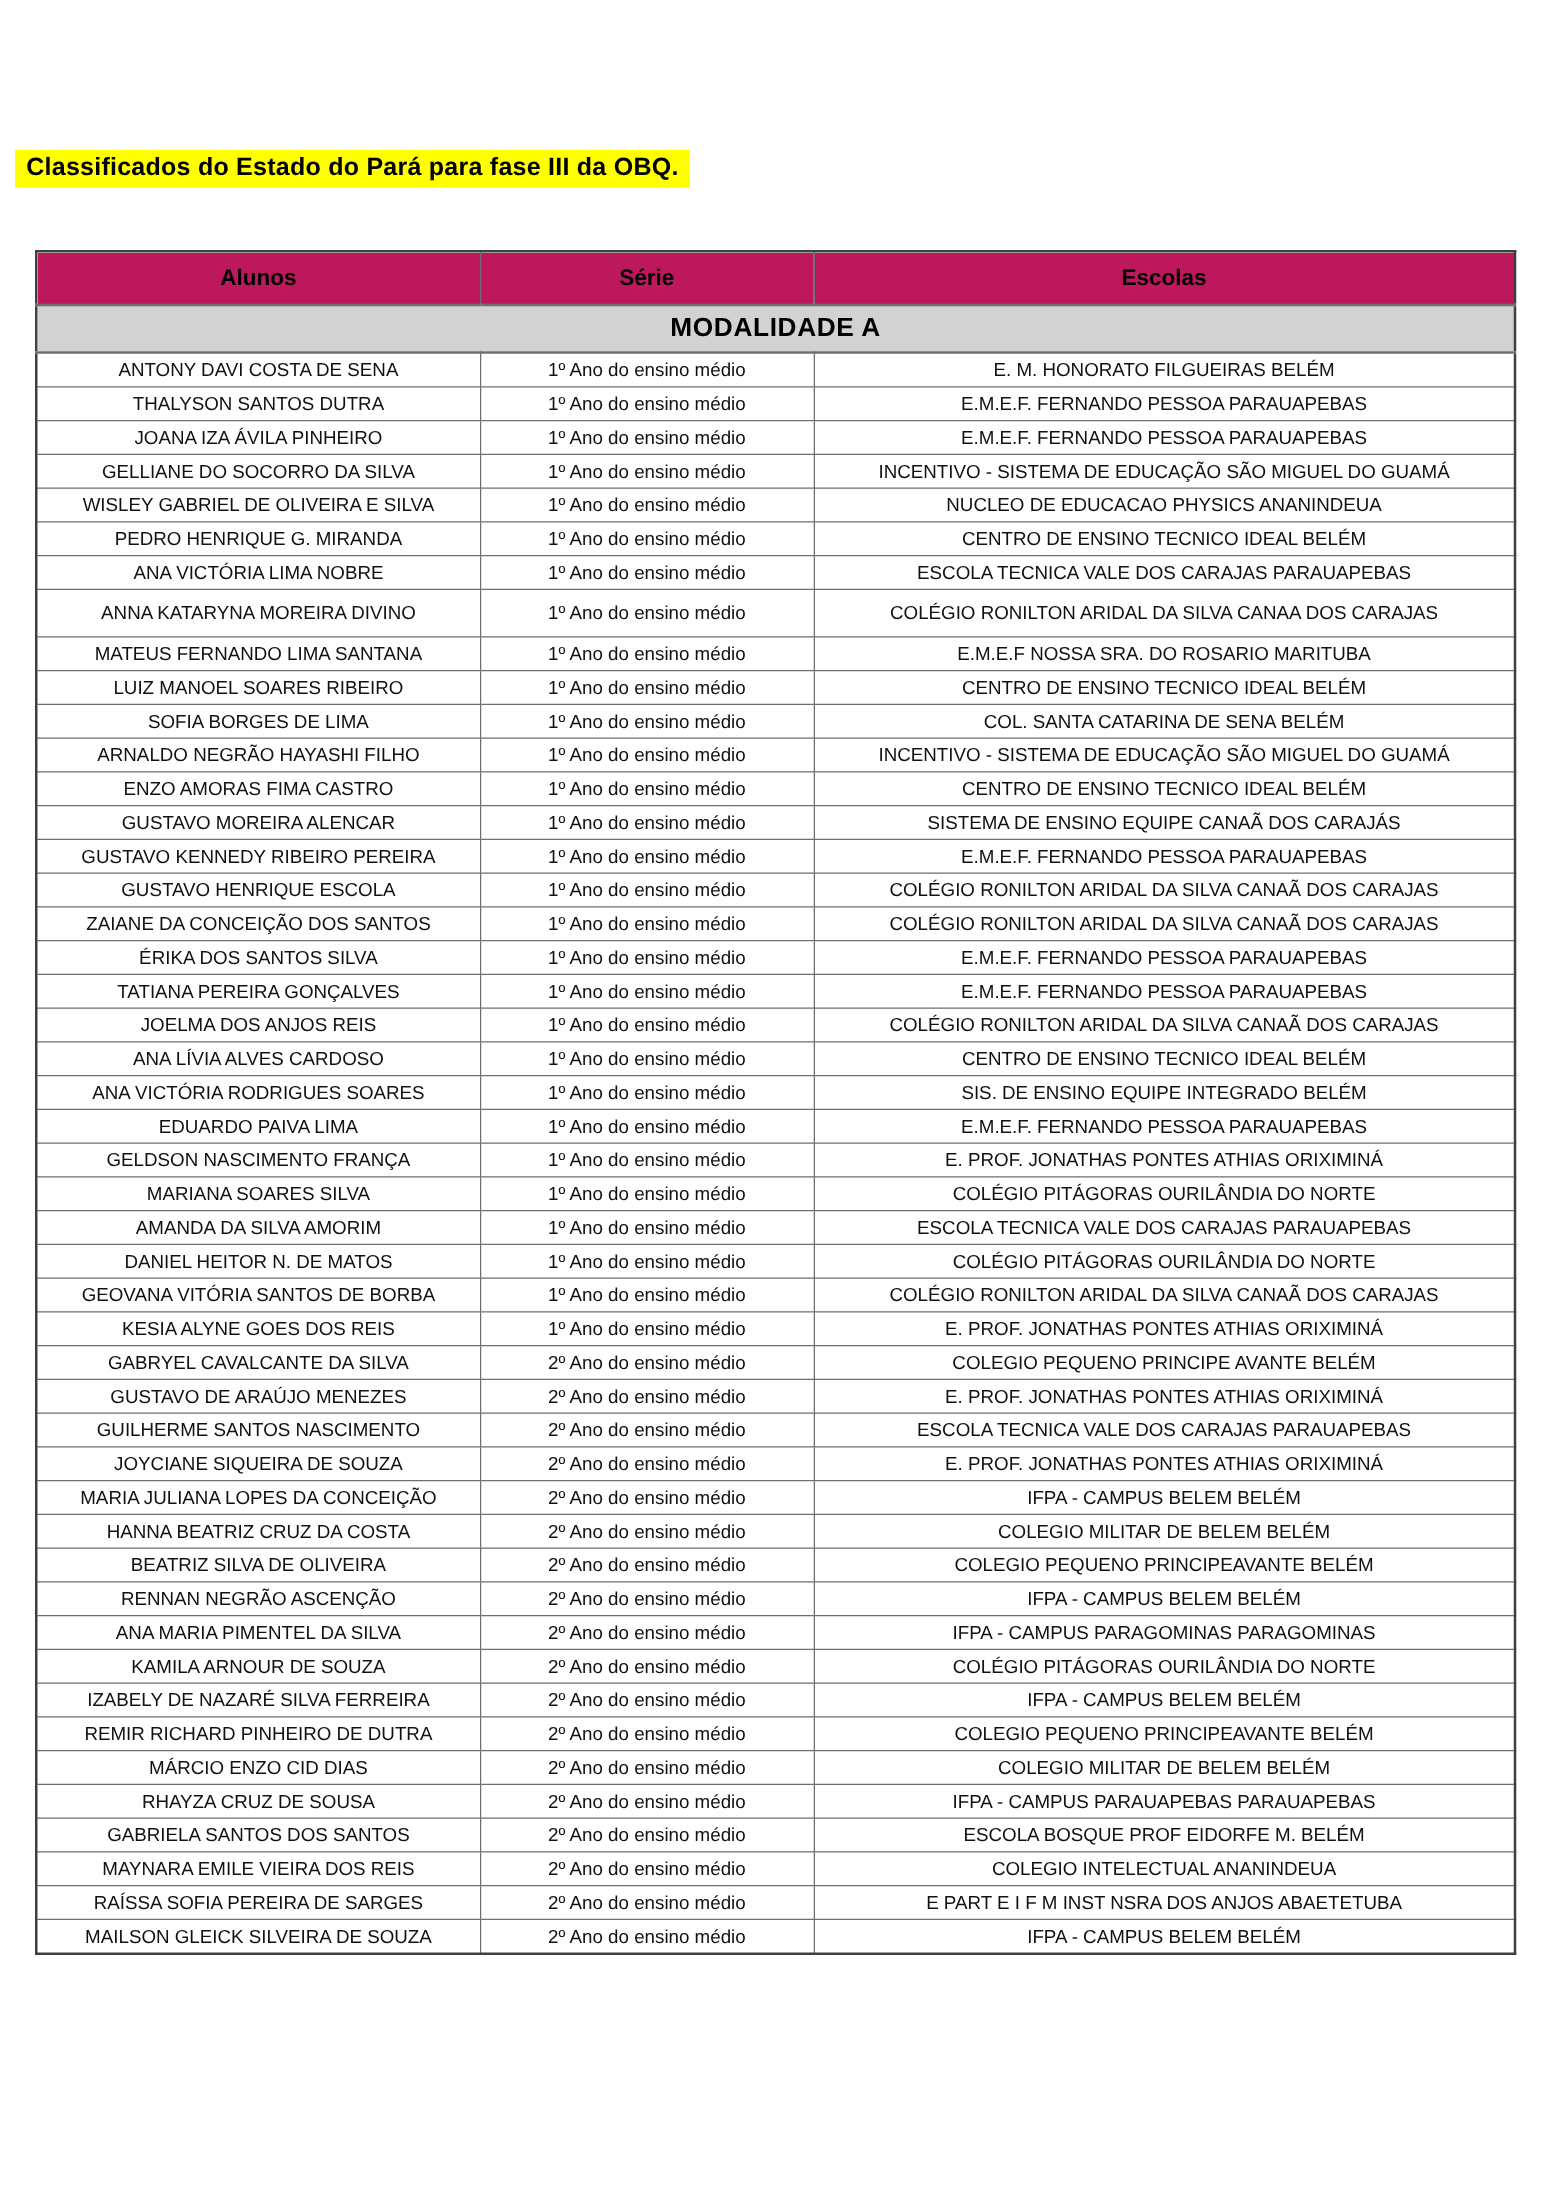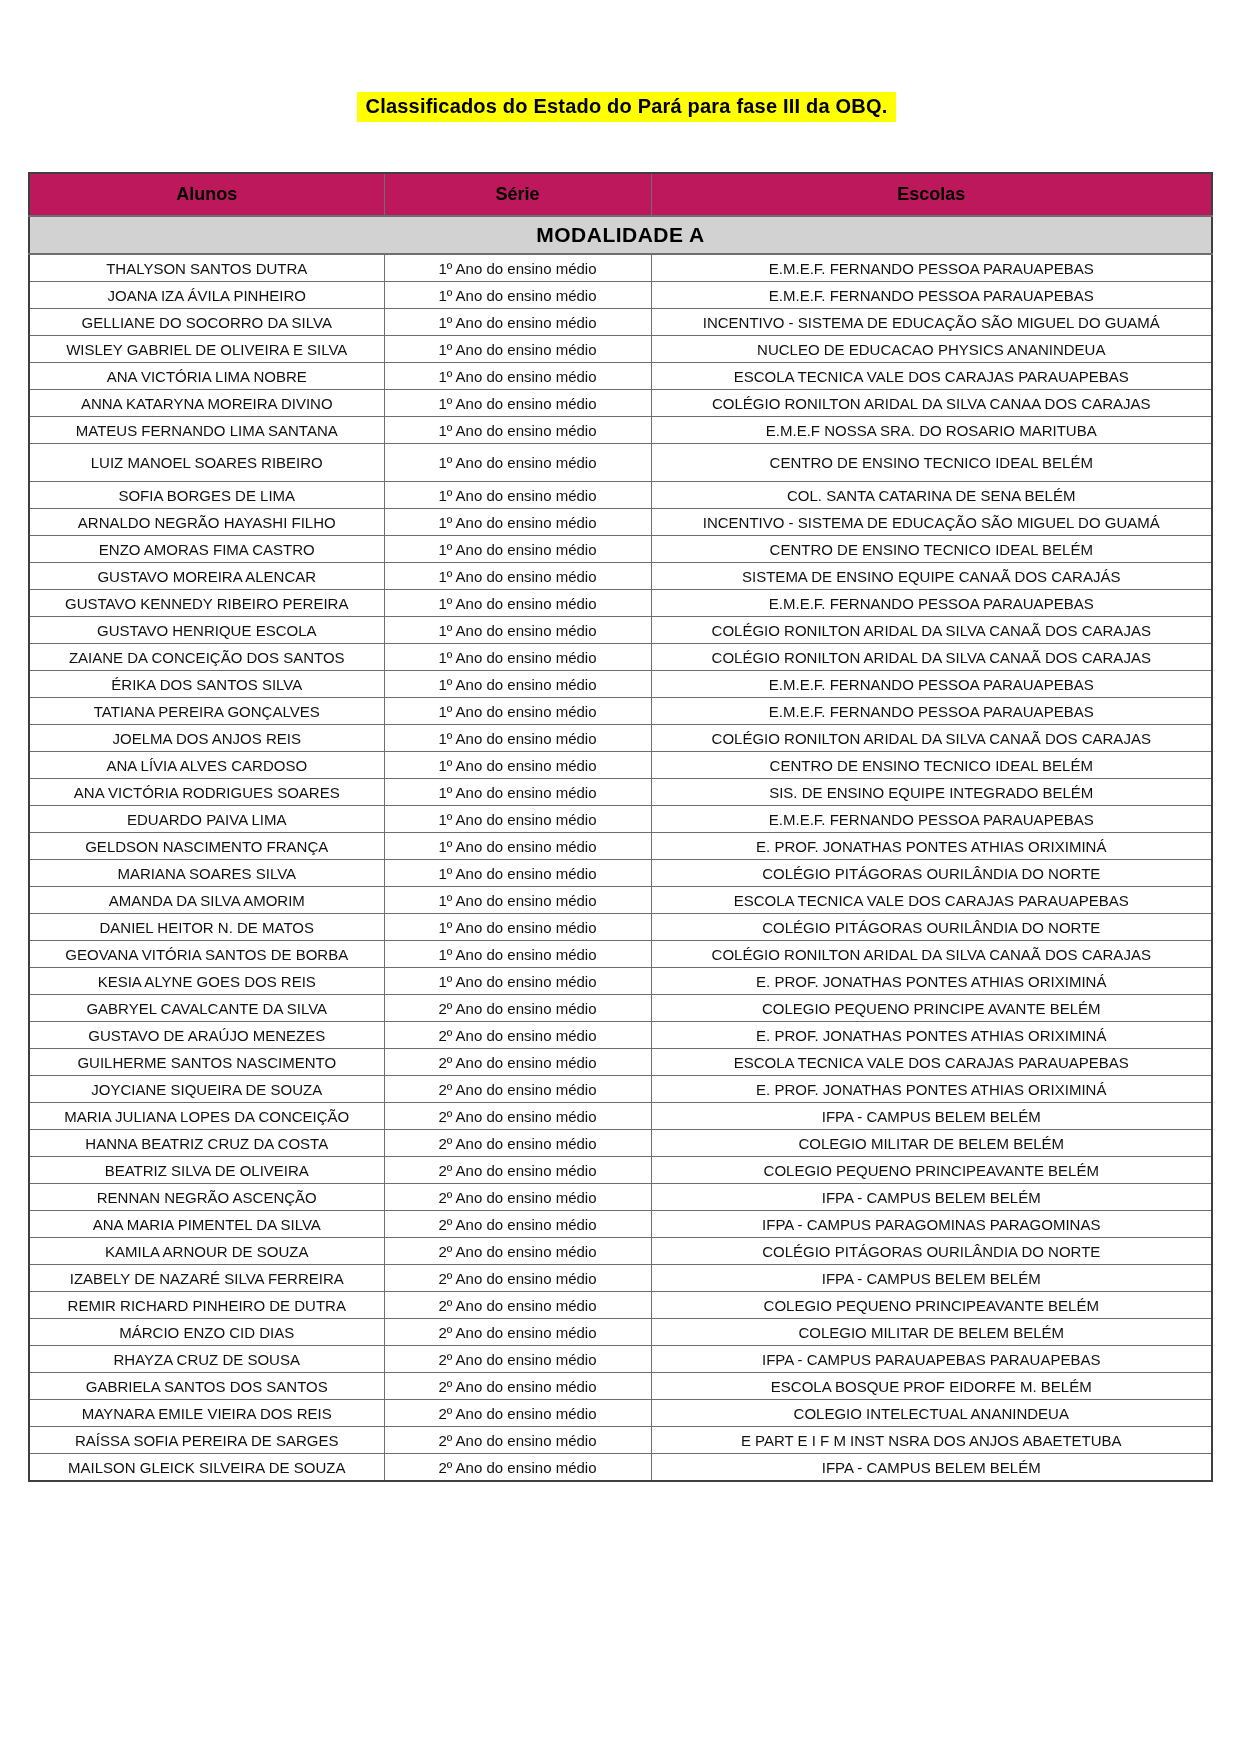--- a/index.html
+++ b/index.html
@@ -5,22 +5,21 @@
   html, body { margin: 0; padding: 0; background: #ffffff; }
   .page {
     position: relative;
     width: 1241px;
     height: 1754px;
     background: #ffffff;
     font-family: "Liberation Sans", sans-serif;
     overflow: hidden;
   }
   .title-wrap {
-    padding-top: 92px;
-    text-align: center;
+    padding-top: 120px;
     margin-left: 12px;
   }
   .doc-title {
     display: inline-block;
     background: #ffff00;
     color: #000000;
     font-size: 20px;
     font-weight: bold;
     padding: 3px 9px 4px 9px;
     letter-spacing: 0.2px;
@@ -88,38 +87,48 @@
         <th>Alunos</th>
         <th>Série</th>
         <th>Escolas</th>
       </tr>
       <tr class="section-row">
         <th colspan="3">MODALIDADE A</th>
       </tr>
     </thead>
     <tbody id="rows-body">
         <tr>
+          <td>ANTONY DAVI COSTA DE SENA</td>
+          <td>1º Ano do ensino médio</td>
+          <td>E. M. HONORATO FILGUEIRAS BELÉM</td>
+        </tr>
+        <tr>
           <td>THALYSON SANTOS DUTRA</td>
           <td>1º Ano do ensino médio</td>
           <td>E.M.E.F. FERNANDO PESSOA PARAUAPEBAS</td>
         </tr>
         <tr>
           <td>JOANA IZA ÁVILA PINHEIRO</td>
           <td>1º Ano do ensino médio</td>
           <td>E.M.E.F. FERNANDO PESSOA PARAUAPEBAS</td>
         </tr>
         <tr>
           <td>GELLIANE DO SOCORRO DA SILVA</td>
           <td>1º Ano do ensino médio</td>
           <td>INCENTIVO - SISTEMA DE EDUCAÇÃO SÃO MIGUEL DO GUAMÁ</td>
         </tr>
         <tr>
           <td>WISLEY GABRIEL DE OLIVEIRA E SILVA</td>
           <td>1º Ano do ensino médio</td>
           <td>NUCLEO DE EDUCACAO PHYSICS ANANINDEUA</td>
+        </tr>
+        <tr>
+          <td>PEDRO HENRIQUE G. MIRANDA</td>
+          <td>1º Ano do ensino médio</td>
+          <td>CENTRO DE ENSINO TECNICO IDEAL BELÉM</td>
         </tr>
         <tr>
           <td>ANA VICTÓRIA LIMA NOBRE</td>
           <td>1º Ano do ensino médio</td>
           <td>ESCOLA TECNICA VALE DOS CARAJAS PARAUAPEBAS</td>
         </tr>
         <tr>
           <td>ANNA KATARYNA MOREIRA DIVINO</td>
           <td>1º Ano do ensino médio</td>
           <td>COLÉGIO RONILTON ARIDAL DA SILVA CANAA DOS CARAJAS</td>

